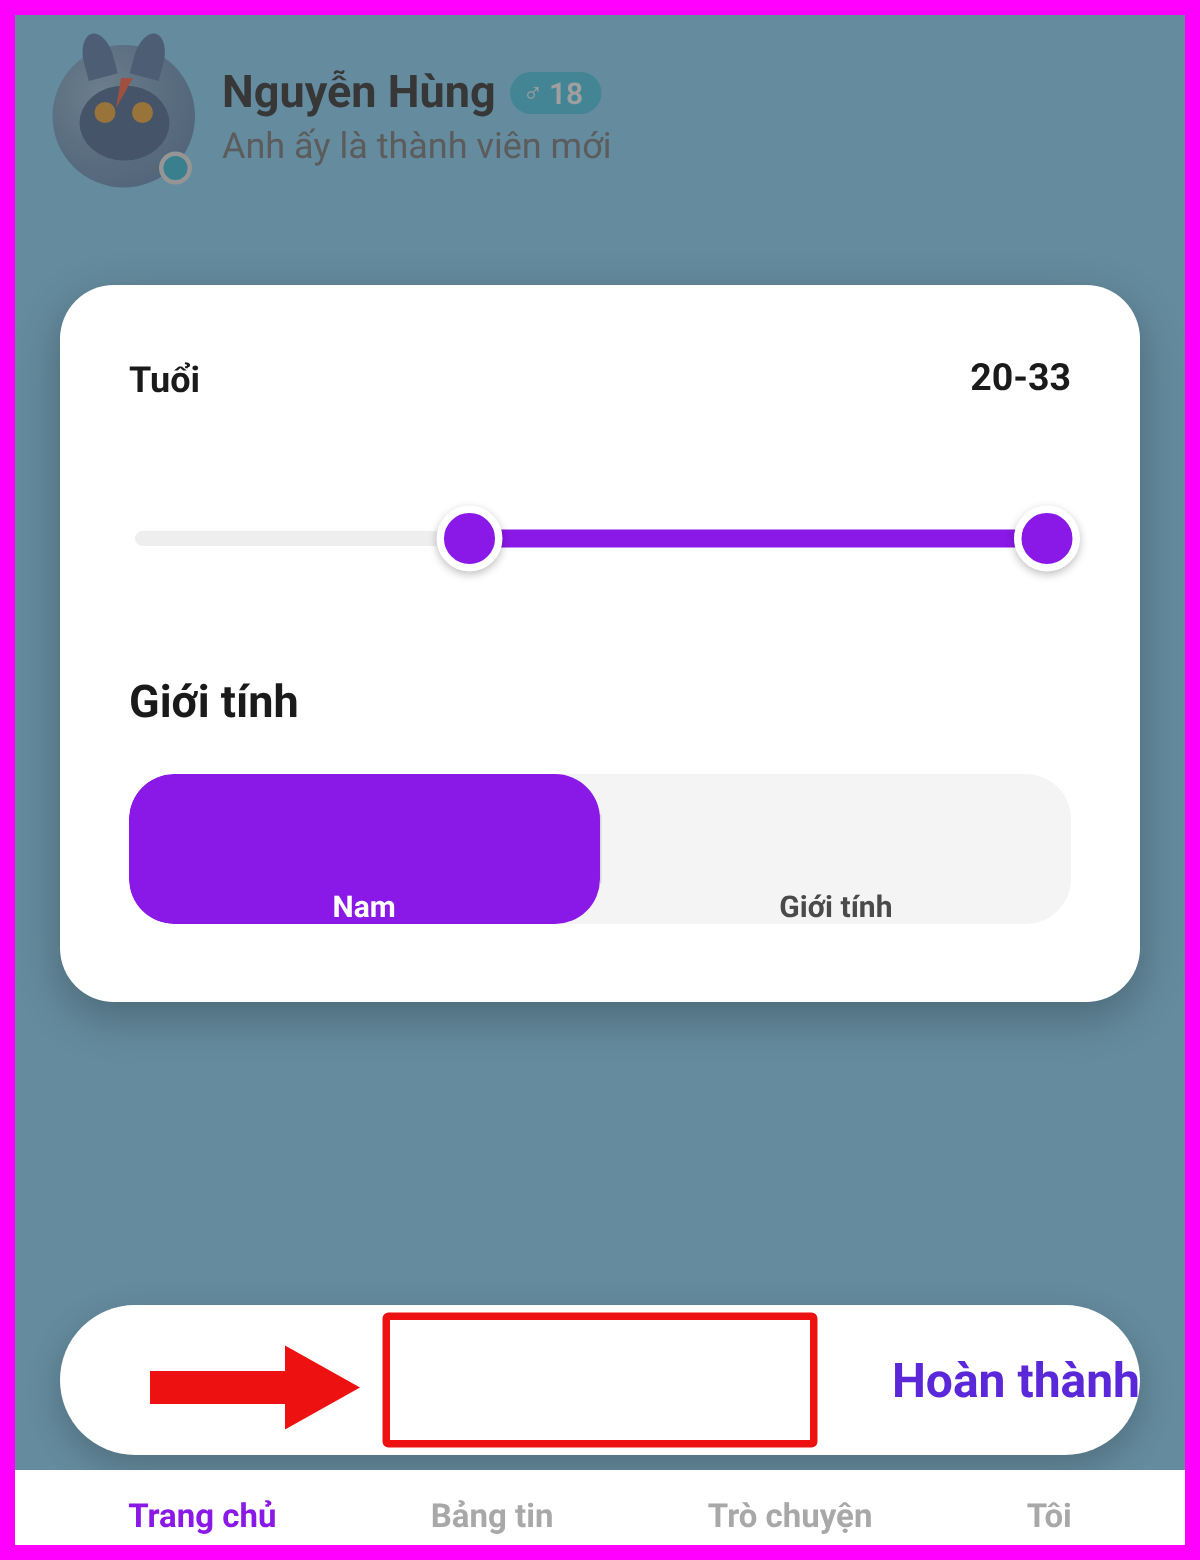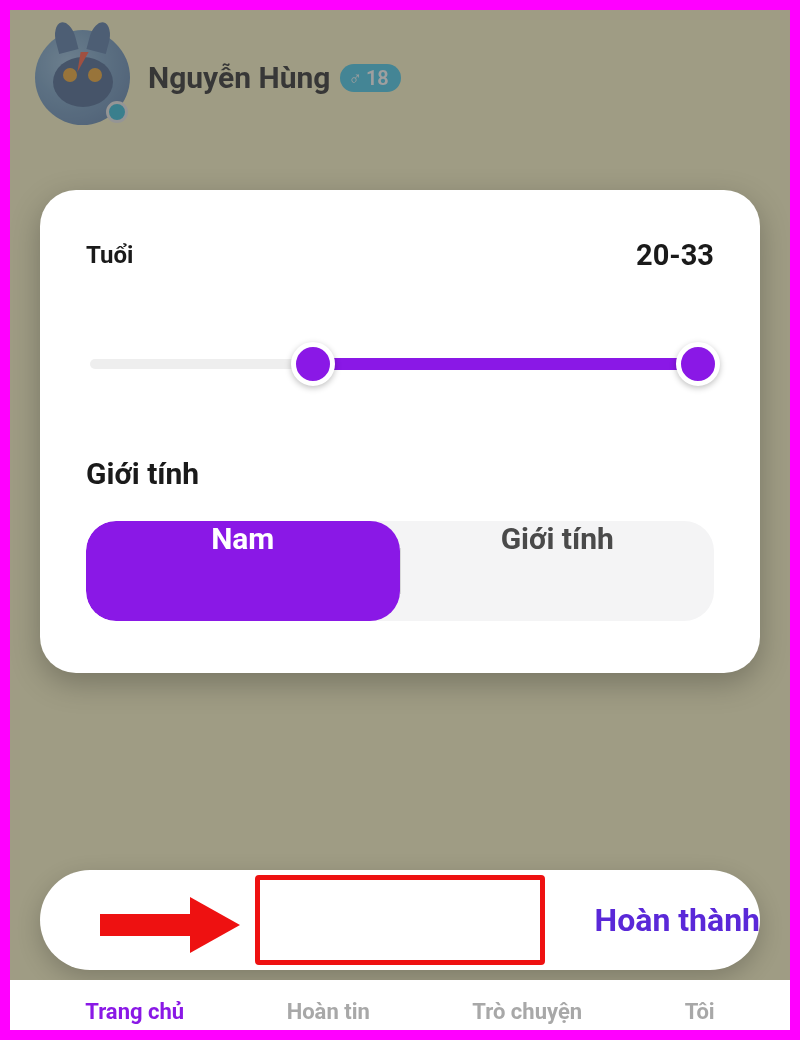--- a/index.html
+++ b/index.html
@@ -6,21 +6,21 @@
   html, body { width: 800px; height: 1040px; }
   body {
     font-family: -apple-system, BlinkMacSystemFont, "Segoe UI", Roboto, Arial, sans-serif;
     background: #ff00ff;
     overflow: hidden;
   }
   .frame {
     position: absolute;
     left: 10px; top: 10px;
     width: 780px; height: 1020px;
-    background: #fef9c3;
+    background: #7dd3fc;
     overflow: hidden;
   }
 
   
   .profile {
     position: absolute;
     left: 25px; top: 20px;
     display: flex;
     align-items: center;
     gap: 18px;
@@ -113,21 +113,21 @@
     background:#fff;
     border-radius:36px;
     padding:48px 46px 52px 46px;
     box-shadow:0 10px 30px rgba(0,0,0,0.25);
   }
   .row-head {
     display:flex; justify-content:space-between; align-items:center;
     margin-bottom:70px;
   }
   .label { font-size:24px; font-weight:700; color:#1a1a1a; }
-  .value { font-size:29px; font-weight:700; color:#1a1a1a; }
+  .value { font-size:25px; font-weight:700; color:#1a1a1a; }
 
   .slider {
     position:relative;
     height:44px;
     margin:0 4px 70px 4px;
   }
   .slider-track {
     position:absolute;
     left:0; right:0; top:50%;
     transform:translateY(-50%);
@@ -160,23 +160,23 @@
   .seg {
     display:flex;
     background:#f4f4f5;
     border-radius:30px;
     overflow:hidden;
     height:100px;
   }
   .seg-item {
     flex:1;
     display:flex;
-    align-items:flex-start;
+    align-items:flex-end;
     justify-content:center;
-    font-size:30px;
+    font-size:20px;
     font-weight:700;
     color:#4a4a4a;
     position:relative;
   }
   .seg-item.active {
     background:#8a18e6;
     color:#fff;
     border-radius:30px;
   }
   .seg-div {
@@ -264,20 +264,21 @@
       <div class="online-dot"></div>
     </div>
     <div class="profile-text">
       <div class="name-row">
         <span class="username">Nguyễn Hùng</span>
         <span class="age-badge">
           <span class="gender-icon">♂</span>
           <span>18</span>
         </span>
       </div>
+      <div class="subtitle">Anh ấy là thành viên mới</div>
     </div>
   </div>
 
   <div class="overlay"></div>
 
   <div class="card">
     <div class="row-head">
       <span class="label">Tuổi</span>
       <span class="value">20-33</span>
     </div>
@@ -303,18 +304,18 @@
     <span class="txt">Hoàn thành</span>
     <div class="red-box"></div>
   </div>
   <div class="red-arrow">
     <div class="shaft"></div>
     <div class="head"></div>
   </div>
 
   <div class="bottom-nav">
     <div class="nav-item active">Trang chủ</div>
-    <div class="nav-item">Hoàn tin</div>
+    <div class="nav-item">Bảng tin</div>
     <div class="nav-item">Trò chuyện</div>
     <div class="nav-item">Tôi</div>
   </div>
 
 </div>
 
 </body></html>

